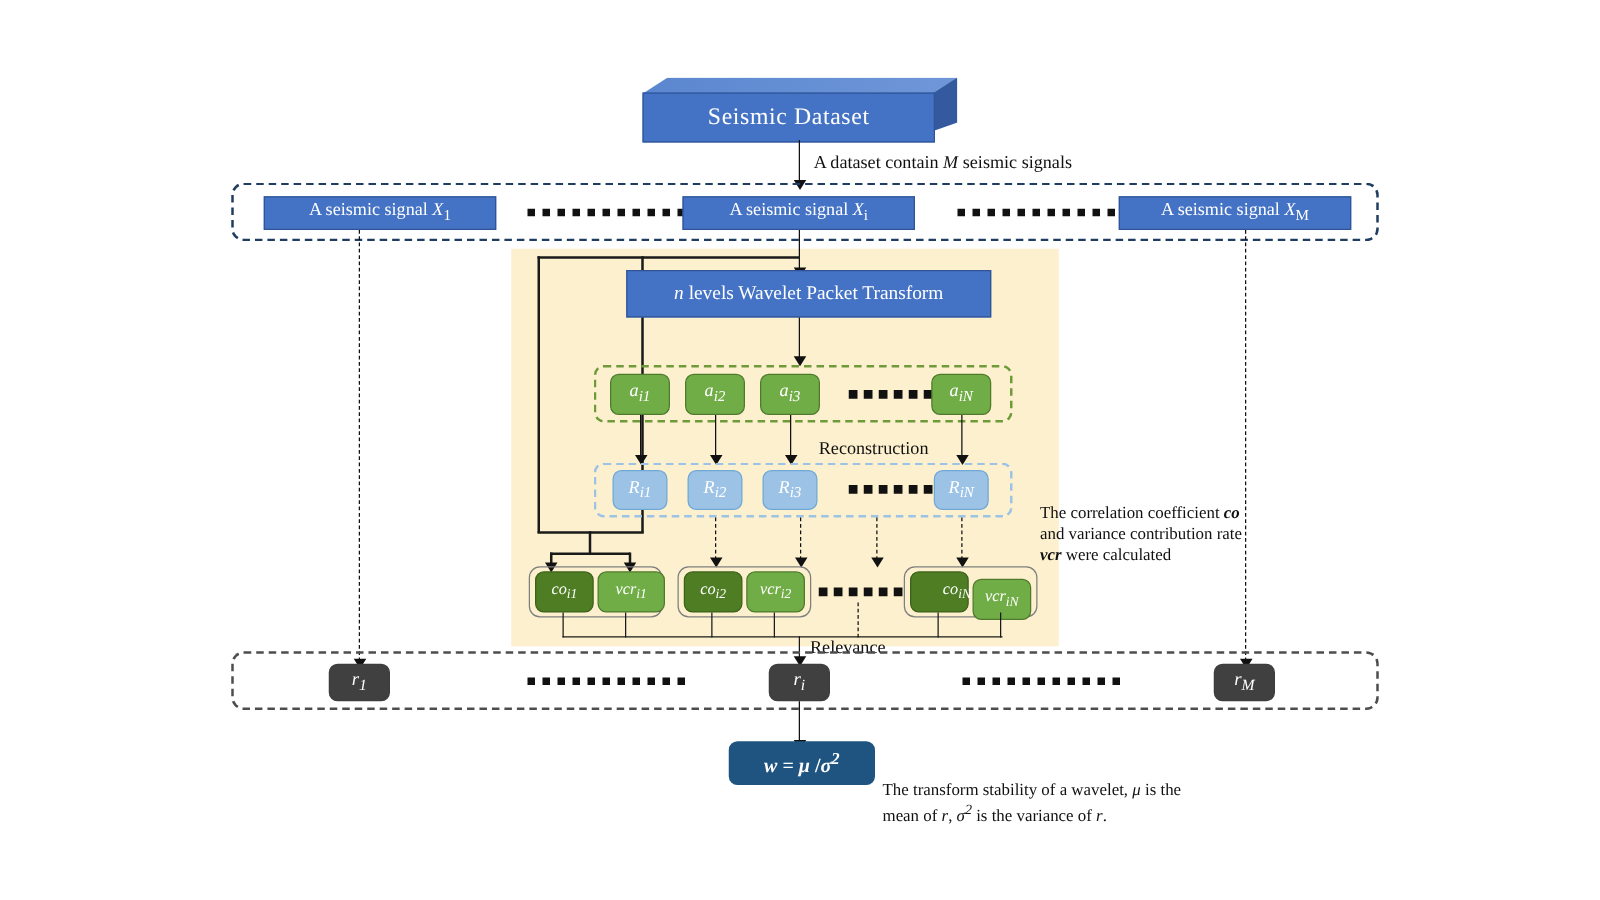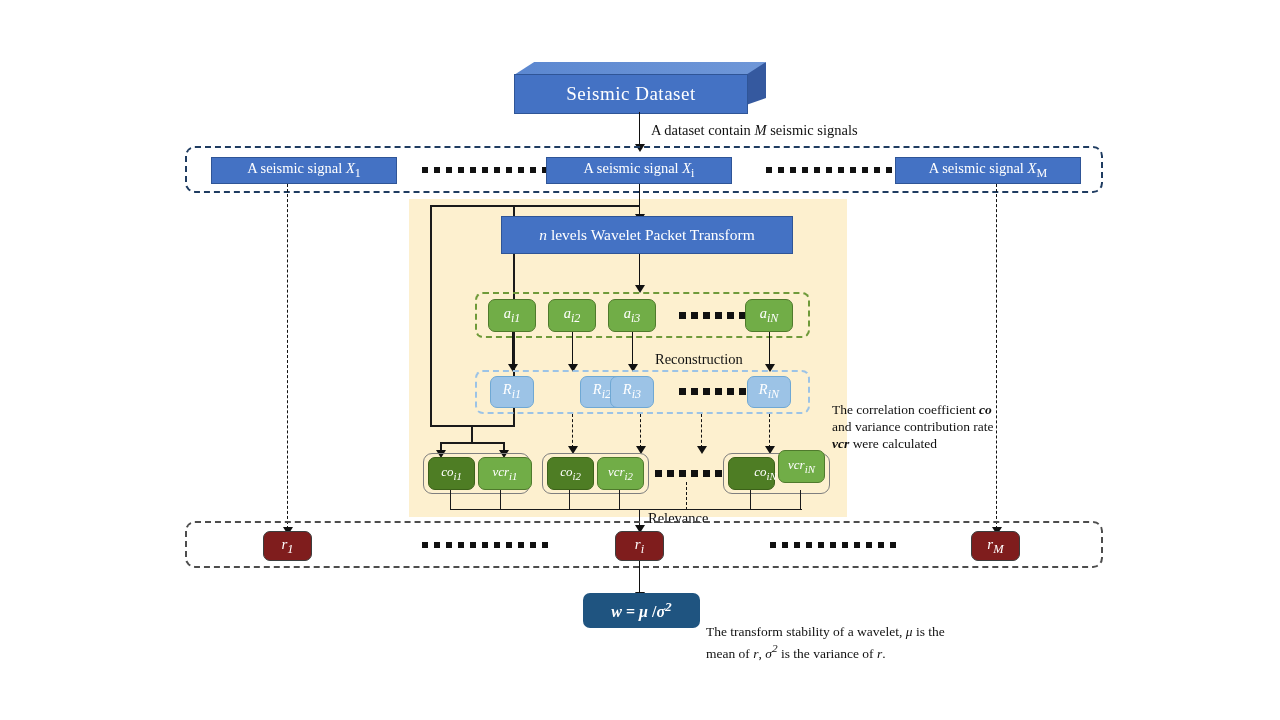--- a/index.html
+++ b/index.html
@@ -23,21 +23,21 @@
 
   
   .node{position:absolute;box-sizing:border-box;display:flex;
         align-items:center;justify-content:center;color:#fff;
         text-align:center;line-height:1.1;white-space:nowrap;}
   .n-blue{background:#4472c4;border:1px solid #2f5597;}
   .n-blue-dk{background:#1f5480;border-radius:7px;}
   .n-green{background:#71ad47;border:1px solid #4f7a2c;border-radius:7px;}
   .n-green-dk{background:#4e7d24;border:1px solid #3c6119;border-radius:7px;}
   .n-lblue{background:#9cc3e6;border:1px solid #6fa8d4;border-radius:7px;}
-  .n-gray{background:#7f1d1d;border:1px solid #3d3d3d;border-radius:7px;}
+  .n-gray{background:#404040;border:1px solid #3d3d3d;border-radius:7px;}
 
   
   #dataset-block{position:absolute;left:514px;top:62px;width:252px;height:50px;}
   #dataset-block .front{position:absolute;left:0;top:12px;width:232px;height:38px;
       background:#4472c4;border:1px solid #2f5597;display:flex;align-items:center;
       justify-content:center;color:#fff;font-size:19px;letter-spacing:.5px;}
   #dataset-block .topface{position:absolute;left:0;top:0;width:252px;height:13px;
       background:linear-gradient(90deg,#5b87d0,#6f97d8);
       clip-path:polygon(0% 100%, 8% 0%, 100% 0%, 92% 100%);
       border:0;}
@@ -212,21 +212,21 @@
 
   <div class="lbl" style="left:655px;top:350px;">Reconstruction</div>
 
   <div class="grp grp-lblue" style="left:475px;top:370px;width:335px;height:44px;"></div>
 
   <div class="node n-lblue" style="left:490px;top:376px;width:44px;height:32px;font-size:14.5px;">
     <span>
       <i class="it">R</i><sub style="font-style:italic;">i1</sub>
     </span>
   </div>
-  <div class="node n-lblue" style="left:580px;top:376px;width:44px;height:32px;font-size:14.5px;">
+  <div class="node n-lblue" style="left:550px;top:376px;width:44px;height:32px;font-size:14.5px;">
     <span>
       <i class="it">R</i><sub style="font-style:italic;">i2</sub>
     </span>
   </div>
   <div class="node n-lblue" style="left:610px;top:376px;width:44px;height:32px;font-size:14.5px;">
     <span>
       <i class="it">R</i><sub style="font-style:italic;">i3</sub>
     </span>
   </div>
   <div class="dots sq7" style="left:679px;top:388px;">
@@ -290,21 +290,21 @@
       <span></span>
       <span></span>
   </div>
 
   <div class="grp grp-white" style="left:723px;top:453px;width:107px;height:41px;"></div>
   <div class="node n-green-dk" style="left:728px;top:457px;width:47px;height:33px;font-size:13px;padding-left:28px;">
     <span>
       <i class="it">co</i><sub style="font-style:italic;">iN</sub>
     </span>
   </div>
-  <div class="node n-green" style="left:778px;top:450px;width:47px;height:33px;font-size:13px;">
+  <div class="node n-green" style="left:778px;top:463px;width:47px;height:33px;font-size:13px;">
     <span>
       <i class="it">vcr</i><sub style="font-style:italic;">iN</sub>
     </span>
   </div>
 
   <div class="rt" style="left:450px;top:490px;width:1.4px;height:20px;"></div>
   <div class="rt" style="left:500px;top:490px;width:1.4px;height:20px;"></div>
   <div class="rt" style="left:569px;top:490px;width:1.4px;height:20px;"></div>
   <div class="rt" style="left:619px;top:490px;width:1.4px;height:20px;"></div>
   <div class="rt" style="left:750px;top:490px;width:1.4px;height:20px;"></div>

